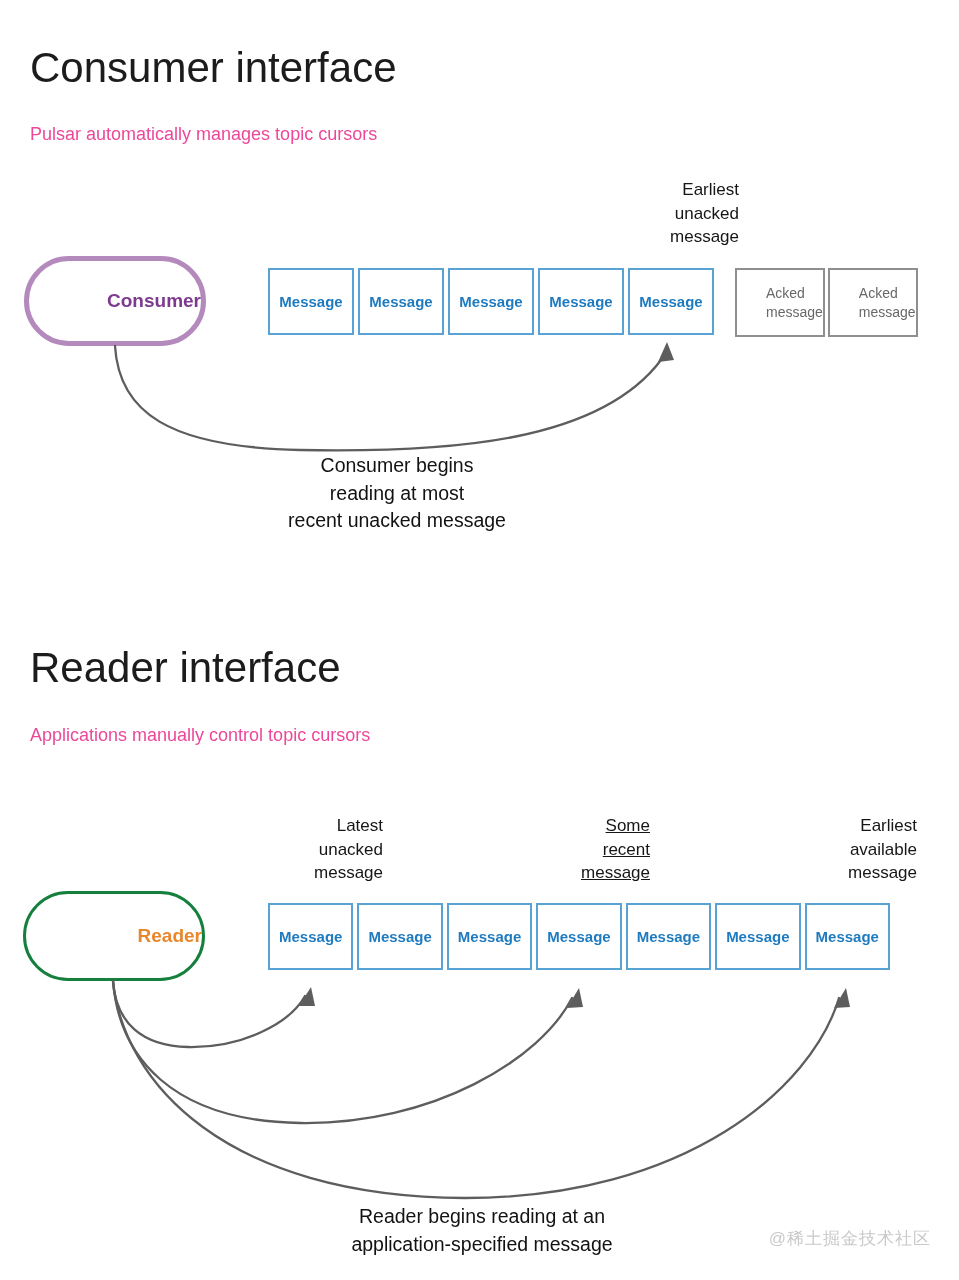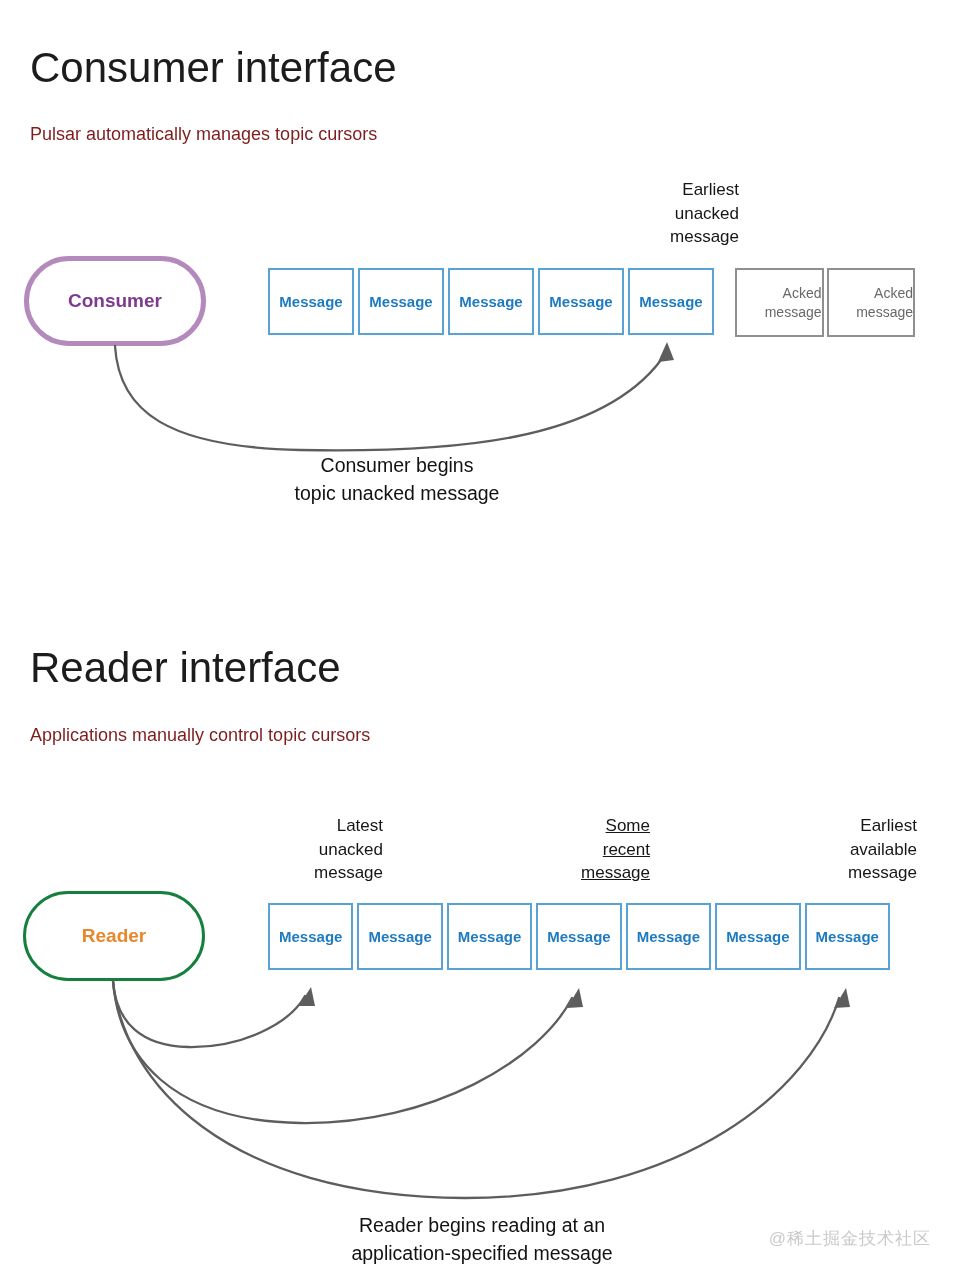--- a/index.html
+++ b/index.html
@@ -2,33 +2,33 @@
 <html><head>
 <meta charset="utf-8">
 <style>
   html,body{margin:0;padding:0;background:#ffffff;}
   .canvas{
     position:relative;width:959px;height:1280px;background:#ffffff;overflow:hidden;
     font-family:"Liberation Sans","DejaVu Sans",sans-serif;color:#1d1d1d;
   }
   .abs{position:absolute;}
   .title{font-size:42px;font-weight:400;color:#1c1c1c;letter-spacing:0;white-space:nowrap;}
-  .subtitle{font-size:18px;font-weight:400;color:#7f1d1d;white-space:nowrap;}
+  .subtitle{font-size:18px;font-weight:400;color:#ec4899;white-space:nowrap;}
   .pointer-label{font-size:17px;line-height:23.5px;text-align:right;color:#161616;}
-  .pill{background:#ffffff;border-radius:46px;display:flex;align-items:center;justify-content:center;box-sizing:border-box;}
+  .pill{background:#ffffff;border-radius:46px;display:flex;align-items:center;justify-content:flex-end;box-sizing:border-box;}
   .pill-consumer{border:5px solid #b48abd;}
   .pill-reader{border:3px solid #15803d;}
   .pill-label{font-weight:bold;font-size:19px;}
   .pill-consumer .pill-label{color:#7d3a8e;}
   .pill-reader .pill-label{color:#e8872b;}
   .msg-row{display:flex;gap:4px;box-sizing:border-box;}
   .msg-box{flex:1;border:2px solid #58a2d4;background:#ffffff;display:flex;align-items:center;justify-content:center;box-sizing:border-box;}
   .msg-label{color:#1f7bbf;font-weight:bold;font-size:15px;white-space:nowrap;}
   .acked-row{display:flex;gap:3px;box-sizing:border-box;}
-  .acked-box{flex:1;border:2px solid #8f8f8f;background:#ffffff;display:flex;flex-direction:column;align-items:flex-end;justify-content:center;box-sizing:border-box;}
+  .acked-box{flex:1;border:2px solid #8f8f8f;background:#ffffff;display:flex;flex-direction:column;align-items:flex-start;justify-content:center;box-sizing:border-box;padding-left:29px;}
   .acked-line{color:#686868;font-size:14px;line-height:19px;}
   .caption{text-align:center;font-size:19.5px;line-height:27.5px;color:#121212;}
   .watermark{color:#c9c9c9;font-size:17px;letter-spacing:1px;white-space:nowrap;}
   .arrow-layer{position:absolute;left:0;top:0;width:959px;height:1280px;pointer-events:none;}
 </style>
 </head>
 <body>
 
 <div class="canvas">
 
@@ -70,21 +70,22 @@
       <div class="acked-line">message</div>
     </div>
     <div class="acked-box">
       <div class="acked-line">Acked</div>
       <div class="acked-line">message</div>
     </div>
   </div>
 
   <div class="abs caption" style="left:222px;top:452px;width:350px;">
     <div>Consumer begins</div>
-    <div>topic unacked message</div>
+    <div>reading at most</div>
+    <div>recent unacked message</div>
   </div>
 
   <div class="abs subtitle" style="left:30px;top:725px;">Applications manually control topic cursors</div>
 
   <div class="abs title" style="left:30px;top:644px;">Reader interface</div>
 
   <div class="abs pointer-label" style="left:243px;top:814px;width:140px;">
     <div>Latest</div>
     <div>unacked</div>
     <div>message</div>
@@ -123,21 +124,21 @@
       <span class="msg-label">Message</span>
     </div>
     <div class="msg-box">
       <span class="msg-label">Message</span>
     </div>
     <div class="msg-box">
       <span class="msg-label">Message</span>
     </div>
   </div>
 
-  <div class="abs caption" style="left:302px;top:1203px;width:360px;margin-top:9px;">
+  <div class="abs caption" style="left:302px;top:1203px;width:360px;">
     <div>Reader begins reading at an</div>
     <div>application-specified message</div>
   </div>
 
   <div class="abs watermark" style="right:28px;top:1227px;">@稀土掘金技术社区</div>
 
   <svg class="arrow-layer" viewBox="0 0 959 1280" xmlns="http://www.w3.org/2000/svg">
 
     <g stroke="#5d5d5d" stroke-width="2.3" fill="none" stroke-linecap="round">
       <path d="M 115 346 C 119 412 168 447 300 450 C 455 453 600 441 661 360"></path>

